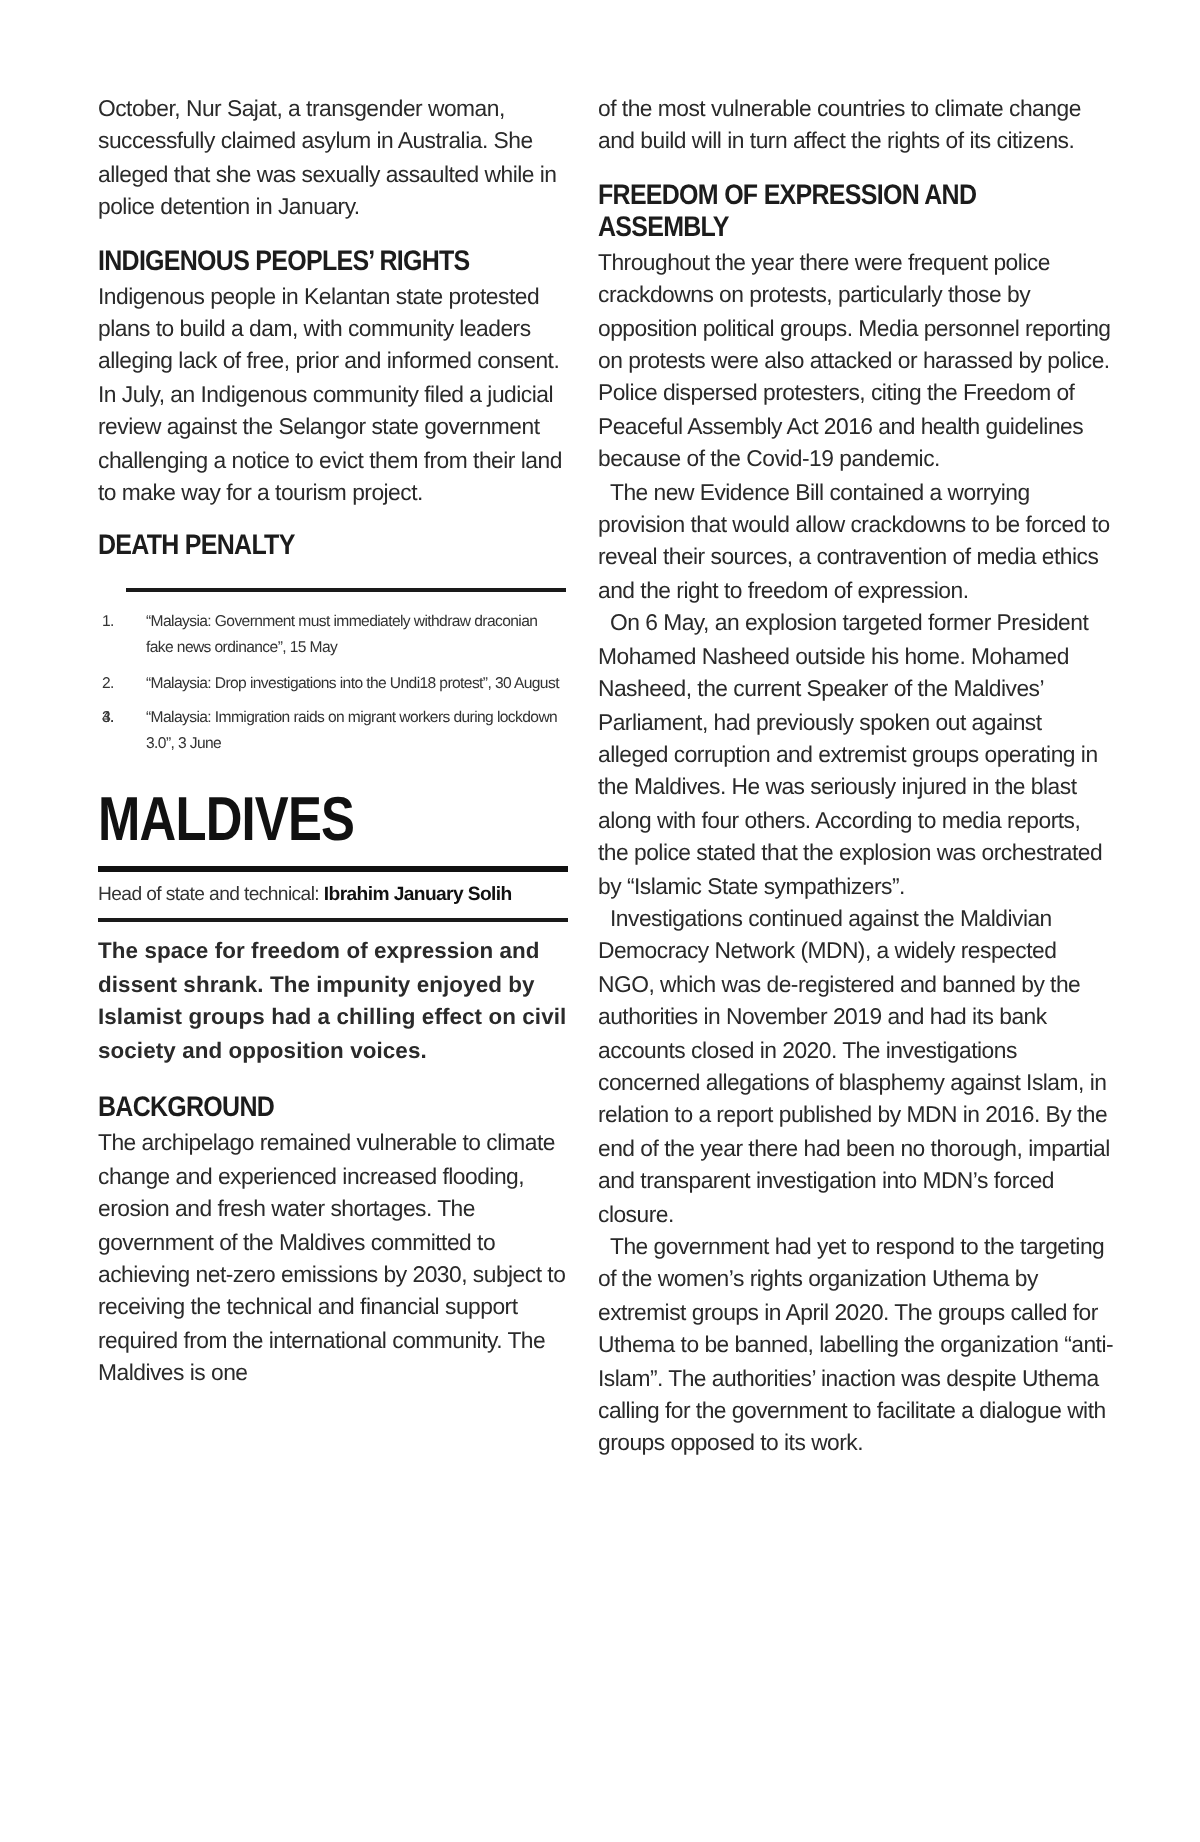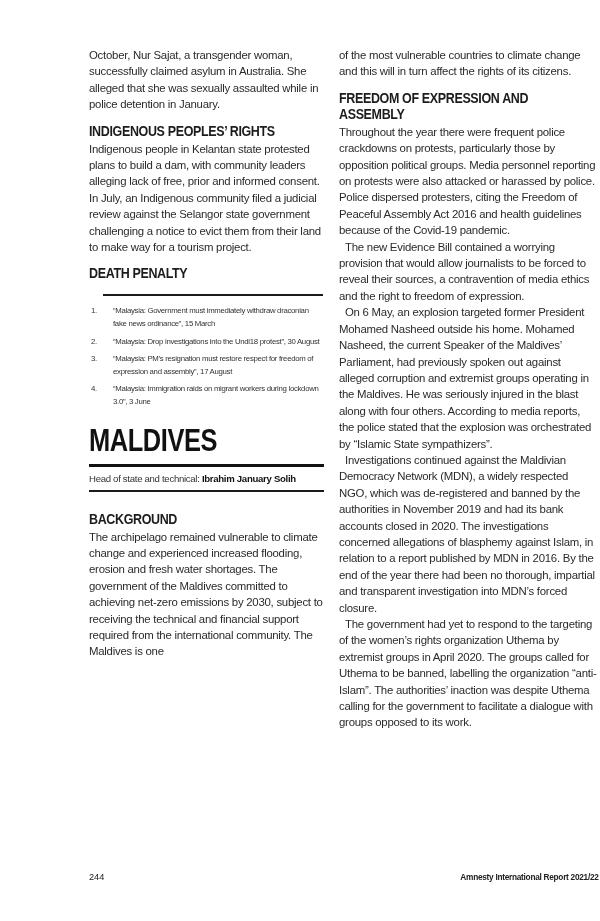--- a/index.html
+++ b/index.html
@@ -1,17 +1,17 @@
 <!DOCTYPE html>
 <html><head>
   <meta charset="utf-8">
   <style>
     html, body { margin: 0; padding: 0; background: #ffffff; }
     body { width: 600px; height: 921px; position: relative; overflow: hidden; color: #2a2a2a; font-family: "Liberation Sans Narrow", "Liberation Sans", sans-serif; }
-    .page { position: absolute; left: 0; top: 0; width: 486px; height: 921px; margin-left: 40px; }
+    .page { position: absolute; left: 0; top: 0; width: 486px; height: 921px; }
     .col { position: absolute; top: 47px; }
     .col-left { left: 49px; width: 235px; }
     .col-right { left: 299px; width: 258px; }
     .body-text { font-family: "Liberation Sans", sans-serif; font-size: 11.4px; line-height: 16.4px; letter-spacing: -0.25px; margin: 0; color: #2a2a2a; transform-origin: left top; }
     .body-text p { margin: 0; }
     .body-text p.indent { text-indent: 6px; }
     .h2 { font-family: "Liberation Sans", sans-serif; font-weight: bold; font-size: 14.2px; line-height: 16px; letter-spacing: -0.4px; margin: 0; color: #1c1c1c; transform: scaleX(0.88); transform-origin: left top; white-space: nowrap; }
     .h2-wrap { white-space: normal; width: 290px; }
     .gap-before-h { height: 10px; }
     .rule-thin { height: 2px; background: #1a1a1a; }
@@ -47,70 +47,66 @@
     <div class="gap-before-h"></div>
     <h2 class="h2">DEATH PENALTY</h2>
 
     <div style="height:13px"></div>
     <div class="rule-thin" style="margin-left:14px; width:220px;"></div>
     <div style="height:9px"></div>
 
     <ol class="footnotes">
       <li>
         <span class="num">1.</span>
-        <span>“Malaysia: Government must immediately withdraw draconian fake news ordinance”, 15 March</span>
+        <span>“Malaysia: Government must immediately withdraw draconian fake news ordinance”, 15 May</span>
       </li>
       <li>
         <span class="num">2.</span>
         <span>“Malaysia: Drop investigations into the Undi18 protest”, 30 August</span>
       </li>
       <li>
         <span class="num">3.</span>
-        <span>“Malaysia: PM’s resignation must restore respect for freedom of expression and assembly”, 17 August</span>
       </li>
       <li>
         <span class="num">4.</span>
         <span>“Malaysia: Immigration raids on migrant workers during lockdown 3.0”, 3 June</span>
       </li>
     </ol>
 
     <div style="height:10px"></div>
     <h1 class="country">MALDIVES</h1>
     <div style="height:6px"></div>
     <div class="rule-heavy" style="width:235px"></div>
     <div style="height:5px"></div>
     <div class="meta">
       <div>
         <span>Head of state and technical: </span><span class="name">Ibrahim January Solih</span>
       </div>
     </div>
     <div style="height:4px"></div>
     <div class="rule-thin" style="width:235px"></div>
     <div style="height:7px"></div>
+    <p class="summary">The space for freedom of expression and dissent shrank. The impunity enjoyed by Islamist groups had a chilling effect on civil society and opposition voices.</p>
 
     <div style="height:12px"></div>
     <h2 class="h2">BACKGROUND</h2>
     <div class="body-text" style="margin-top:2px">
       <p>The archipelago remained vulnerable to climate change and experienced increased flooding, erosion and fresh water shortages. The government of the Maldives committed to achieving net-zero emissions by 2030, subject to receiving the technical and financial support required from the international community. The Maldives is one</p>
     </div>
   </div>
 
   <div class="col col-right">
     <div class="body-text">
-      <p>of the most vulnerable countries to climate change and this will in turn affect the rights of its citizens.</p>
+      <p>of the most vulnerable countries to climate change and build will in turn affect the rights of its citizens.</p>
     </div>
 
     <div class="gap-before-h"></div>
     <h2 class="h2 h2-wrap">FREEDOM OF EXPRESSION AND ASSEMBLY</h2>
     <div class="body-text" style="margin-top:2px">
       <p>Throughout the year there were frequent police crackdowns on protests, particularly those by opposition political groups. Media personnel reporting on protests were also attacked or harassed by police. Police dispersed protesters, citing the Freedom of Peaceful Assembly Act 2016 and health guidelines because of the Covid-19 pandemic.</p>
-      <p class="indent">The new Evidence Bill contained a worrying provision that would allow journalists to be forced to reveal their sources, a contravention of media ethics and the right to freedom of expression.</p>
+      <p class="indent">The new Evidence Bill contained a worrying provision that would allow crackdowns to be forced to reveal their sources, a contravention of media ethics and the right to freedom of expression.</p>
       <p class="indent">On 6 May, an explosion targeted former President Mohamed Nasheed outside his home. Mohamed Nasheed, the current Speaker of the Maldives’ Parliament, had previously spoken out against alleged corruption and extremist groups operating in the Maldives. He was seriously injured in the blast along with four others. According to media reports, the police stated that the explosion was orchestrated by “Islamic State sympathizers”.</p>
       <p class="indent">Investigations continued against the Maldivian Democracy Network (MDN), a widely respected NGO, which was de-registered and banned by the authorities in November 2019 and had its bank accounts closed in 2020. The investigations concerned allegations of blasphemy against Islam, in relation to a report published by MDN in 2016. By the end of the year there had been no thorough, impartial and transparent investigation into MDN’s forced closure.</p>
       <p class="indent">The government had yet to respond to the targeting of the women’s rights organization Uthema by extremist groups in April 2020. The groups called for Uthema to be banned, labelling the organization “anti-Islam”. The authorities’ inaction was despite Uthema calling for the government to facilitate a dialogue with groups opposed to its work.</p>
     </div>
   </div>
 
-  <div class="footer">
-    <span class="pnum">244</span>
-    <span class="title">Amnesty International Report 2021/22</span>
-  </div>
 </div>
 
 </body></html>

